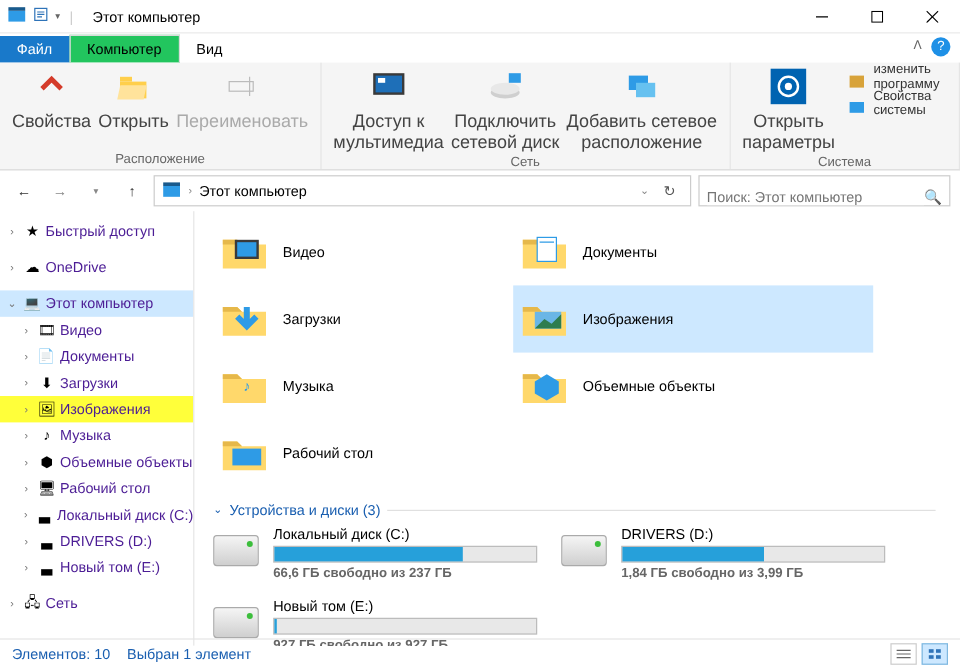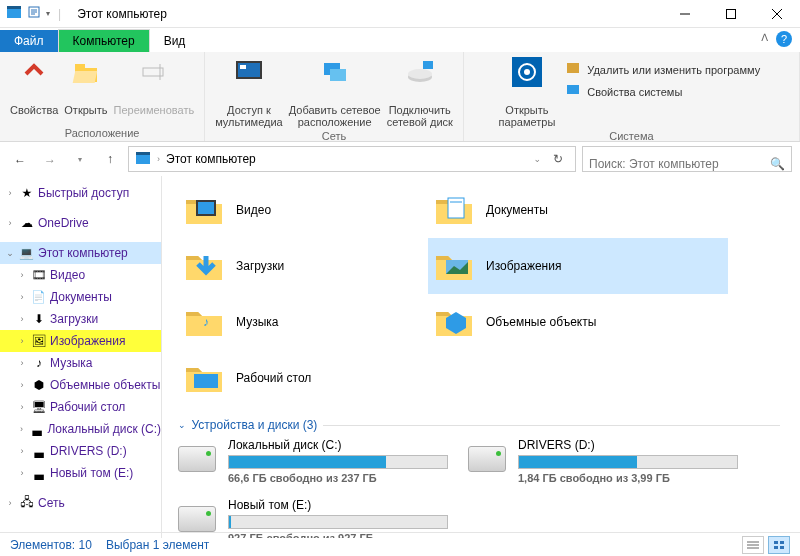--- a/index.html
+++ b/index.html
@@ -17,21 +17,21 @@
 .tab.active { background:#22c55e; border:1px solid #dadada; border-bottom:none; }
 .tabs .help { position:absolute; right:8px; top:3px; width:16px; height:16px; border-radius:50%; background:#1e90e6; color:#fff; display:flex; align-items:center; justify-content:center; font-size:11px; }
 .tabs .chev { position:absolute; right:32px; top:4px; color:#666; font-size:10px; }
 
 .ribbon { background:#f5f5f5; border-bottom:1px solid #dadada; display:flex; height:90px; }
 .rgroup { border-right:1px solid #e5e5e5; padding:4px 10px 2px; display:flex; flex-direction:column; align-items:center; }
 .rgroup .items { display:flex; align-items:flex-start; gap:6px; flex:1; }
 .rgroup .glabel { color:#666; font-size:11px; padding-top:2px; }
 .ritem { display:flex; flex-direction:column; align-items:center; width:auto; text-align:center; cursor:default; }
 .ritem .ico { width:32px; height:32px; display:flex; align-items:center; justify-content:center; }
-.ritem .lbl { font-size:11px; color:#444; line-height:1.1; margin-top:16px; white-space:pre-line; }
+.ritem .lbl { font-size:15px; color:#444; line-height:1.1; margin-top:6px; white-space:pre-line; }
 .ritem.disabled .lbl { color:#aaa; }
 .smallitems { display:flex; flex-direction:column; gap:2px; justify-content:center; }
 .smallitem { display:flex; align-items:flex-end; gap:6px; height:20px; padding:0 4px; cursor:default; }
 .smallitem .sico { width:16px; height:16px; }
 .smallitem .slbl { font-size:11px; color:#333; }
 
 .navbar { height:34px; display:flex; align-items:center; padding:4px 8px; gap:6px; }
 .navbtn { width:24px; height:24px; display:flex; align-items:center; justify-content:center; color:#888; border-radius:2px; }
 .navbtn.active { color:#333; }
 .addr { flex:1; height:26px; border:1px solid #ccc; display:flex; align-items:center; padding:0 6px; gap:6px; }
@@ -163,37 +163,37 @@
               <rect x="4" y="4" width="22" height="14" fill="#1e6fb8"></rect>
               <rect x="6" y="6" width="6" height="4" fill="#fff"></rect>
             </svg>
           </div>
         <div class="lbl">Доступ к
 мультимедиа</div>
       </div>
       <div class="ritem">
         <div class="ico">
             <svg width="30" height="26">
-              <rect x="4" y="4" width="16" height="12" fill="#2e9be6"></rect>
-              <rect x="10" y="10" width="16" height="12" fill="#66c1f0"></rect>
-            </svg>
-          </div>
-        <div class="lbl">Добавить сетевое
-расположение</div>
-      </div>
-      <div class="ritem">
-        <div class="ico">
-            <svg width="30" height="26">
               <ellipse cx="15" cy="18" rx="12" ry="5" fill="#cfcfcf"></ellipse>
               <ellipse cx="15" cy="15" rx="12" ry="5" fill="#e8e8e8"></ellipse>
               <rect x="18" y="2" width="10" height="8" fill="#2e9be6"></rect>
             </svg>
           </div>
         <div class="lbl">Подключить
 сетевой диск</div>
+      </div>
+      <div class="ritem">
+        <div class="ico">
+            <svg width="30" height="26">
+              <rect x="4" y="4" width="16" height="12" fill="#2e9be6"></rect>
+              <rect x="10" y="10" width="16" height="12" fill="#66c1f0"></rect>
+            </svg>
+          </div>
+        <div class="lbl">Добавить сетевое
+расположение</div>
       </div>
     </div>
     <div class="glabel">Сеть</div>
   </div>
   <div class="rgroup" style="flex:1;">
     <div class="items">
       <div class="ritem">
         <div class="ico">
             <svg width="30" height="30">
               <rect width="30" height="30" fill="#0063b1"></rect>

